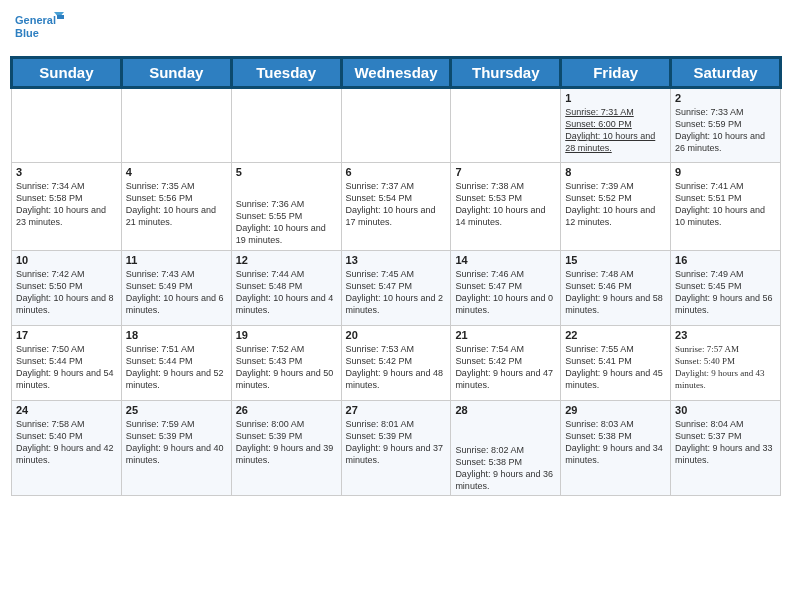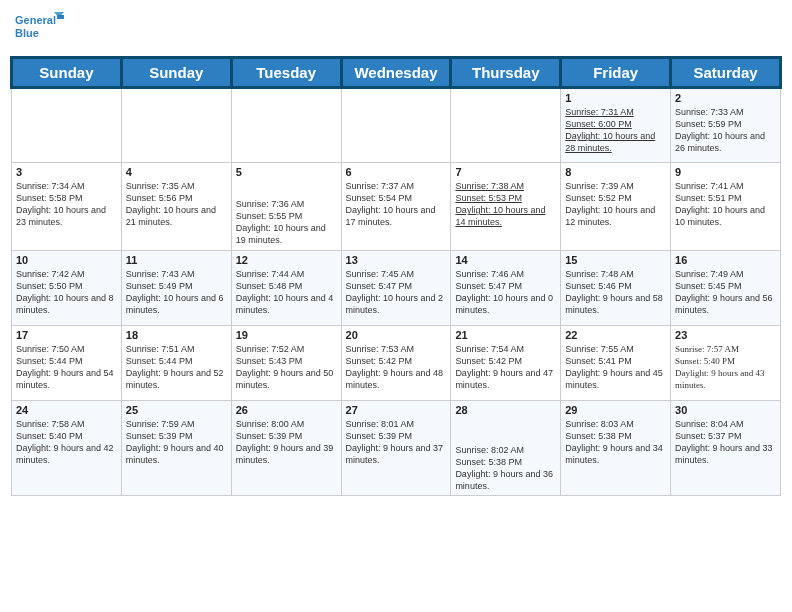--- a/index.html
+++ b/index.html
@@ -150,21 +150,21 @@
 Daylight: 10 hours and 19 minutes.</div>
         </td>
         <td>
           <span class="day-number">6</span>
           <div class="day-info" style="white-space: pre-line;">Sunrise: 7:37 AM
 Sunset: 5:54 PM
 Daylight: 10 hours and 17 minutes.</div>
         </td>
         <td>
           <span class="day-number">7</span>
-          <div class="day-info" style="white-space: pre-line; text-decoration: underline;">Sunrise: 7:38 AM
+          <div class="day-info" style="white-space: pre-line;">Sunrise: 7:38 AM
 Sunset: 5:53 PM
 Daylight: 10 hours and 14 minutes.</div>
         </td>
         <td>
           <span class="day-number">8</span>
           <div class="day-info" style="white-space: pre-line;">Sunrise: 7:39 AM
 Sunset: 5:52 PM
 Daylight: 10 hours and 12 minutes.</div>
         </td>
         <td>

